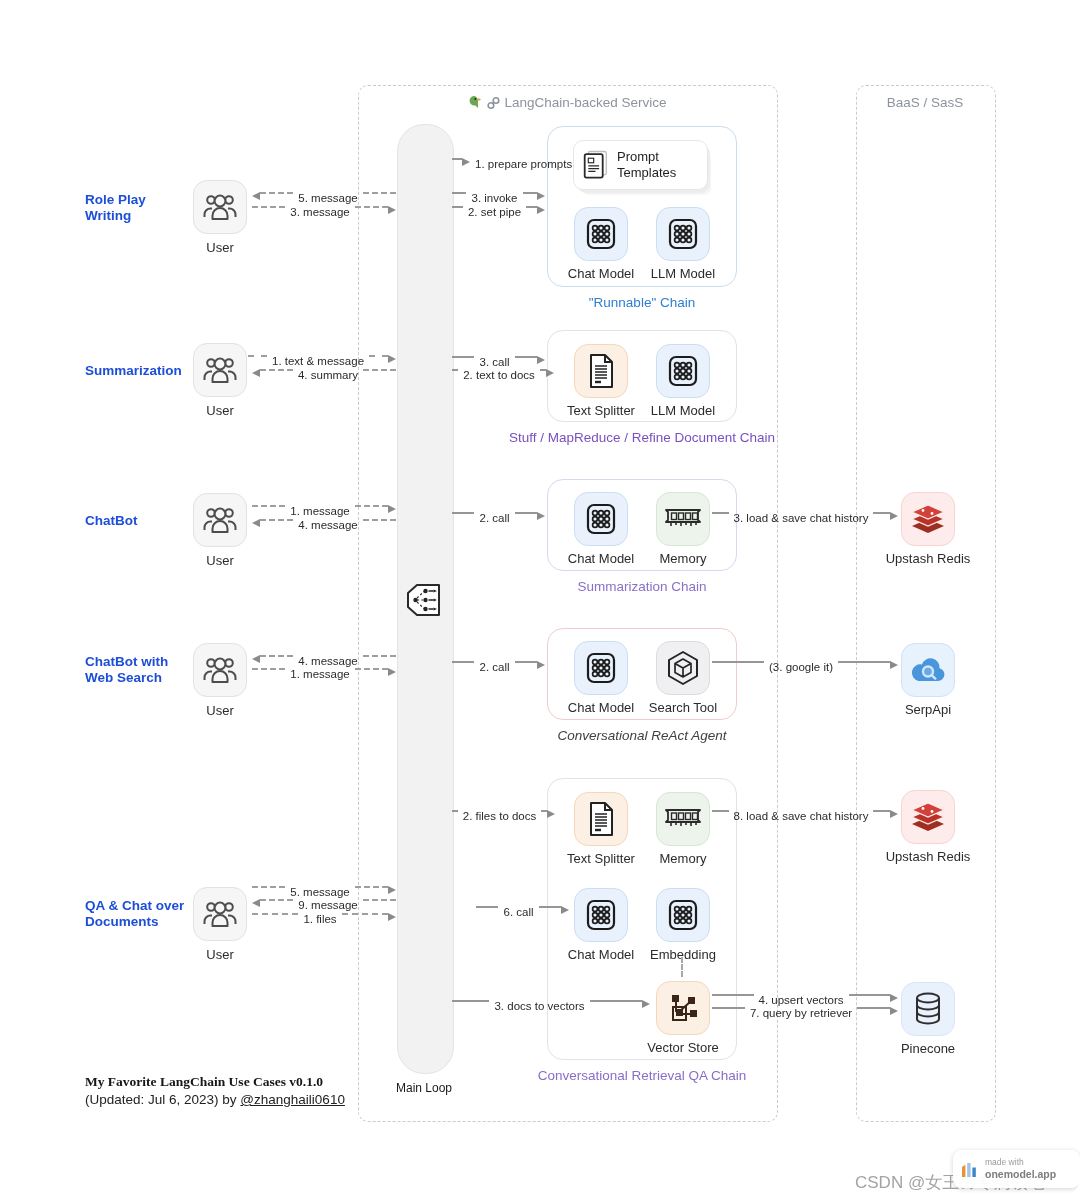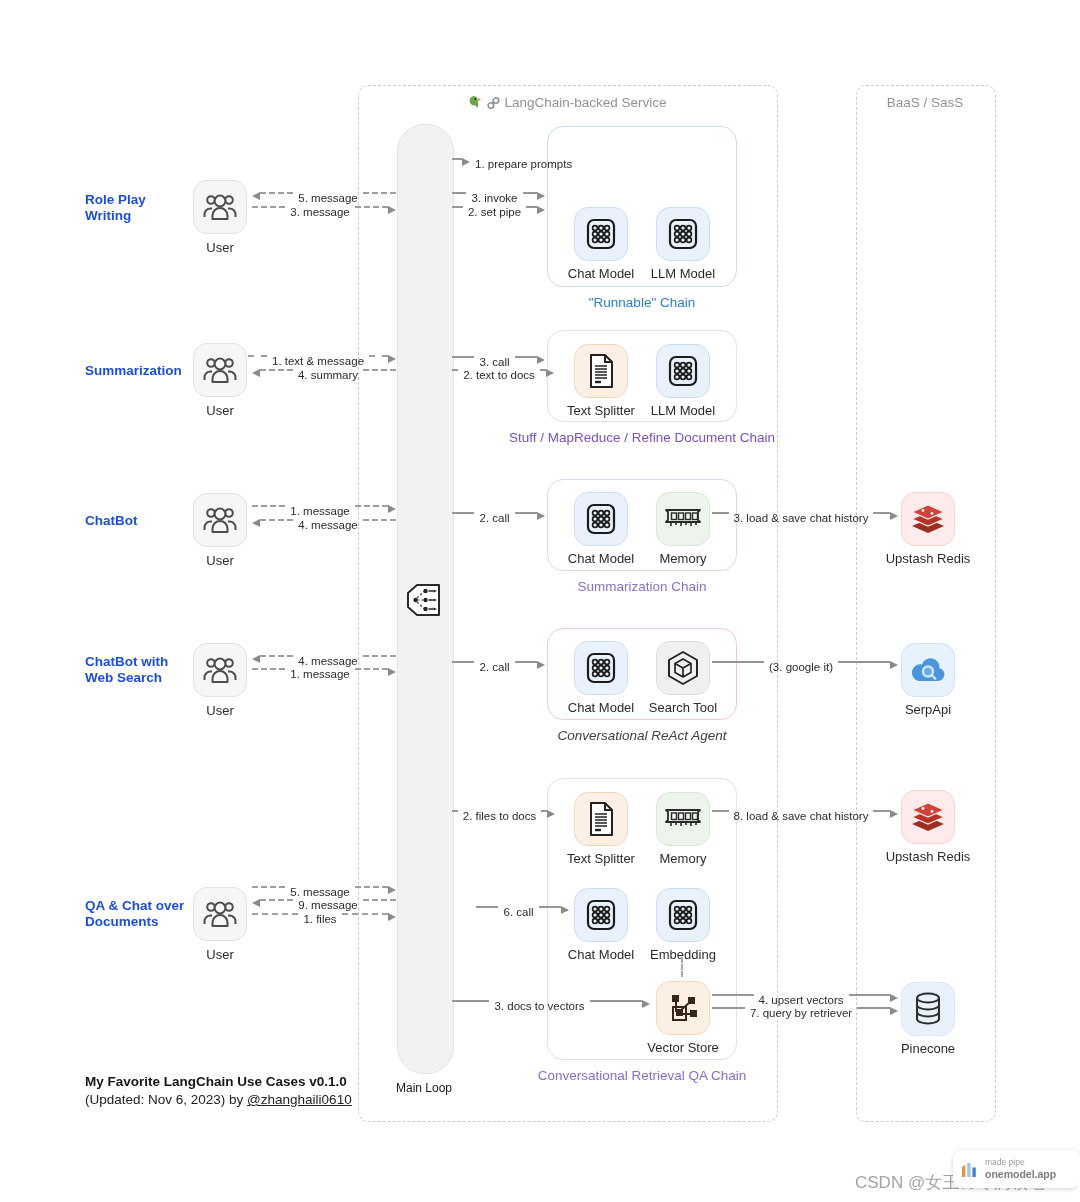--- a/index.html
+++ b/index.html
@@ -43,21 +43,21 @@
   
   .arrow{position:absolute;display:flex;height:13px;z-index:6;}
   .arrow .seg{flex:1;height:0;border-top:2px dashed #9e9e9e;}
   .arrow.solid .seg{border-top:2px solid #969696;}
   .arrow .lbl{font-size:11.5px;line-height:13px;color:#2b2b2b;padding:0 5px;white-space:nowrap;}
   .tri{flex:0 0 auto;width:0;height:0;border-top:4.5px solid transparent;border-bottom:4.5px solid transparent;}
   .tri.right{border-left:8px solid #8a8a8a;}
   .tri.left{border-right:8px solid #8a8a8a;}
   .vdash{position:absolute;width:0;border-left:2px dashed #a8a8a8;}
   
-  .foot-title{position:absolute;left:85px;top:1074px;font-size:13.5px;font-weight:700;color:#161616;}
+  .foot-title{position:absolute;left:85px;top:1074px;font-size:13.5px;font-weight:700;color:#161616;font-family:Liberation Serif, serif;}
   .foot-sub{position:absolute;left:85px;top:1092px;font-size:13.5px;color:#222;}
   .foot-sub a{color:#222;text-decoration:underline;}
   .csdn{position:absolute;left:855px;top:1171px;font-size:17px;color:#a3a3a3;white-space:nowrap;}
   .badge{position:absolute;left:953px;top:1150px;width:127px;height:38px;background:rgba(255,255,255,.95);
          border-radius:9px;box-shadow:0 1px 5px rgba(0,0,0,.18);display:flex;align-items:center;
          gap:6px;padding:0 8px;box-sizing:border-box;z-index:9;}
   .badge .btxt{display:flex;flex-direction:column;line-height:1.15;}
   .badge .b1{font-size:8.5px;color:#9a9a9a;}
   .badge .b2{font-size:10.5px;font-weight:700;color:#7d7d7d;}
 </style>
@@ -335,20 +335,29 @@
       <span class="seg"></span>
       <span class="tri right"></span>
     </div>
 
   <div class="chainbox" style="left:547px;top:126px;width:190px;height:161px;border-color:#cbdcf0"></div>
   <div class="chainbox" style="left:547px;top:330px;width:190px;height:92px"></div>
   <div class="chainbox" style="left:547px;top:479px;width:190px;height:92px;border-color:#ddd6ee"></div>
   <div class="chainbox" style="left:547px;top:628px;width:190px;height:92px;border-color:#f2cccc"></div>
   <div class="chainbox" style="left:547px;top:778px;width:190px;height:282px"></div>
 
+  <div class="promptcard">
+    <svg width="27" height="32" viewBox="0 0 30 34">
+      <rect x="7" y="2" width="20" height="26" rx="2" fill="#fff" stroke="#bdbdbd" stroke-width="1.4"></rect>
+      <rect x="3" y="5" width="20" height="26" rx="2" fill="#fff" stroke="#2a2a2a" stroke-width="2"></rect>
+      <rect x="7" y="9.5" width="6" height="5" fill="none" stroke="#2a2a2a" stroke-width="1.3"></rect>
+      <path d="M7 18 h12 M7 21 h12 M7 24 h8" stroke="#2a2a2a" stroke-width="1.3"></path>
+    </svg>
+    <span class="plabel">Prompt Templates</span>
+  </div>
 
   <div class="tile t-blue" style="left:574px;top:207px">
     <svg width="36" height="36" viewBox="0 0 36 36">
         <rect x="5" y="4" width="26" height="28" rx="6" fill="none" stroke="#1c1c1c" stroke-width="2.2"></rect>
         <g fill="none" stroke="#1c1c1c" stroke-width="1.7">
           <circle cx="12" cy="12" r="2.4"></circle>
           <circle cx="18" cy="12" r="2.4"></circle>
           <circle cx="24" cy="12" r="2.4"></circle>
           <circle cx="12" cy="18" r="2.4"></circle>
           <circle cx="18" cy="18" r="2.4"></circle>
@@ -574,30 +583,30 @@
           <path d="M5 8 v21 c0 2.5 4.9 4.5 11 4.5 s11-2 11-4.5 v-21"></path>
           <path d="M5 15 c0 2.5 4.9 4.5 11 4.5 s11-2 11-4.5"></path>
           <path d="M5 22 c0 2.5 4.9 4.5 11 4.5 s11-2 11-4.5"></path>
         </g>
       </svg>
   </div>
   <div class="nlabel" style="left:928px;top:1041px">Pinecone</div>
 
   <div class="foot-title">My Favorite LangChain Use Cases v0.1.0</div>
   <div class="foot-sub">
-    <span>(Updated: Nov 6, 2023) by</span>
+    <span>(Updated: Jul 6, 2023) by</span>
     <a href="#">@zhanghaili0610</a>
   </div>
 
   <div class="csdn">CSDN @女王の专属领地</div>
   <div class="badge">
     <svg width="18" height="17" viewBox="0 0 18 17">
         <path d="M1 6 l3.4-2.2 V16 H1 Z" fill="#e8923a"></path>
         <rect x="6.2" y="2" width="3.4" height="14" fill="#9fc5e8"></rect>
         <rect x="11.4" y="6.5" width="3.4" height="9.5" fill="#3d85c6"></rect>
       </svg>
     <span class="btxt">
-      <span class="b1">made pipe</span>
+      <span class="b1">made with</span>
       <span class="b2">onemodel.app</span>
     </span>
   </div>
 
 </div>
 
 </body></html>

